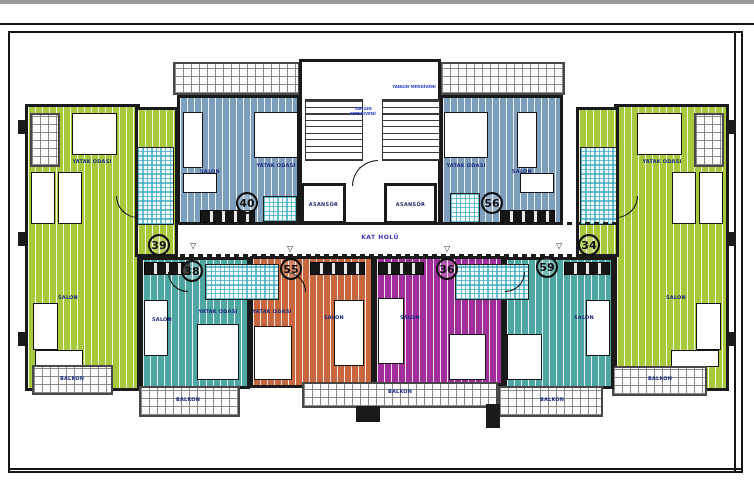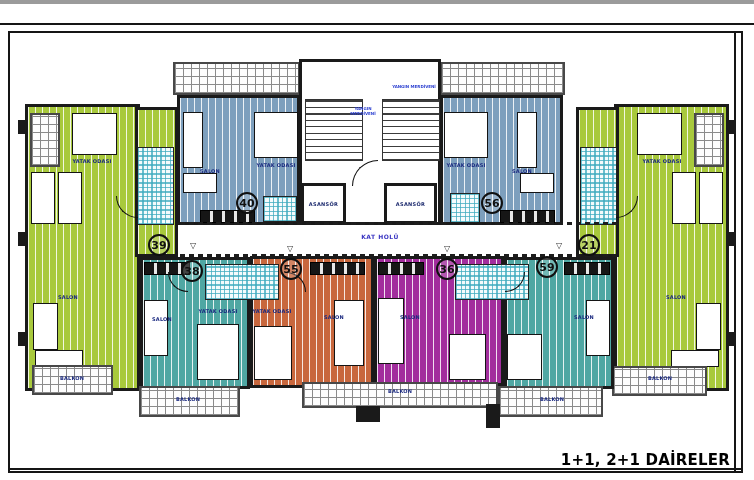--- a/index.html
+++ b/index.html
@@ -51,21 +51,20 @@
 </head>
 <body>
 
 <div id="page">
 
   <div class="wall" style="left:0;top:0;width:754px;height:4px;background:#9b9b9b"></div>
   <div class="line" style="left:0;top:23px;width:754px;height:2px"></div>
   <div style="position:absolute;left:8px;top:31px;width:735px;height:442px;border:2px solid #151515"></div>
   <div class="line" style="left:734px;top:33px;width:2px;height:438px"></div>
   <div class="line" style="left:10px;top:468px;width:731px;height:2px"></div>
-  <div class="title" style="left:430px;top:451px;width:300px">1+1, 2+1 DAİRELER</div>
 
   <div class="grid" style="left:173px;top:62px;width:127px;height:33px"></div>
   <div class="grid" style="left:440px;top:62px;width:125px;height:33px"></div>
 
   <div style="position:absolute;left:299px;top:59px;width:142px;height:166px;border:3px solid #1a1a1a;background:#fff"></div>
   <div class="stairs" style="left:305px;top:99px;width:58px;height:62px"></div>
   <div class="stairs" style="left:382px;top:99px;width:58px;height:62px"></div>
   <div class="bluetext" style="left:348px;top:106px;width:30px">YANGIN MERDİVENİ</div>
   <div class="bluetext" style="left:392px;top:84px;width:44px">YANGIN MERDİVENİ</div>
   <div class="elev" style="left:301px;top:183px;width:45px;height:41px">
@@ -158,21 +157,21 @@
   <div class="arc" style="left:116px;top:196px;width:22px;height:22px"></div>
   <div class="arc" style="left:352px;top:160px;width:26px;height:26px;transform:rotate(90deg)"></div>
   <div class="arc" style="left:286px;top:272px;width:20px;height:20px;transform:rotate(180deg)"></div>
   <div class="arc" style="left:505px;top:272px;width:20px;height:20px;transform:rotate(270deg)"></div>
   <div class="arc" style="left:616px;top:196px;width:22px;height:22px;transform:rotate(270deg)"></div>
   <div class="arc" style="left:168px;top:272px;width:20px;height:20px"></div>
 
   <div class="circle" style="left:236px;top:192px">40</div>
   <div class="circle" style="left:481px;top:192px">56</div>
   <div class="circle" style="left:148px;top:234px">39</div>
-  <div class="circle" style="left:578px;top:234px">21</div>
+  <div class="circle" style="left:578px;top:234px">34</div>
   <div class="circle" style="left:181px;top:260px">38</div>
   <div class="circle" style="left:280px;top:258px">55</div>
   <div class="circle" style="left:436px;top:258px">36</div>
   <div class="circle" style="left:536px;top:256px">59</div>
 
   <div class="micro" style="left:256px;top:162px;width:40px">YATAK ODASI</div>
   <div class="micro" style="left:194px;top:168px;width:32px">SALON</div>
   <div class="micro" style="left:446px;top:162px;width:40px">YATAK ODASI</div>
   <div class="micro" style="left:506px;top:168px;width:32px">SALON</div>
   <div class="micro" style="left:70px;top:158px;width:44px">YATAK ODASI</div>

